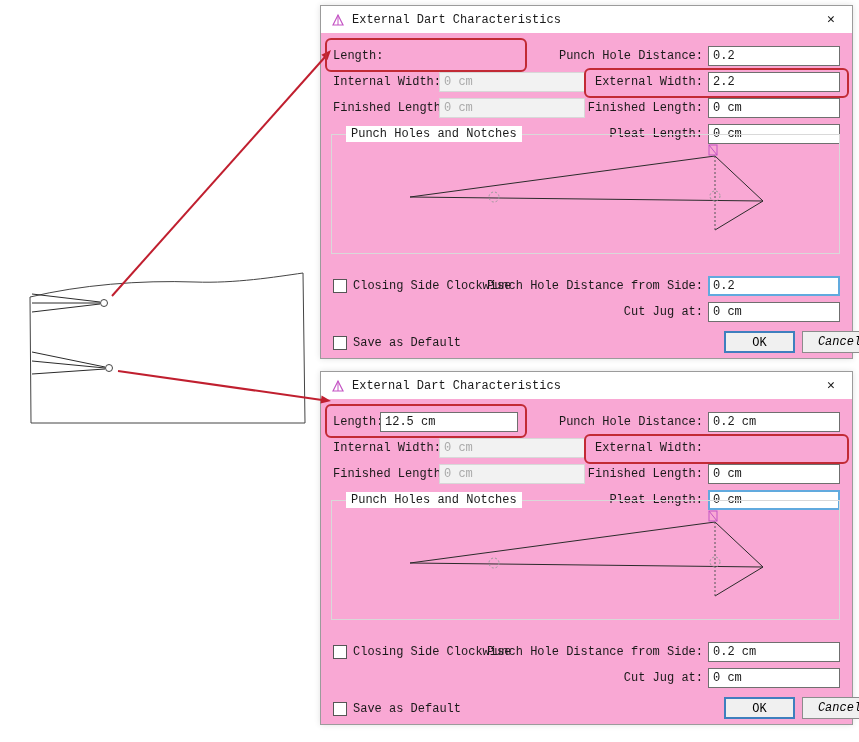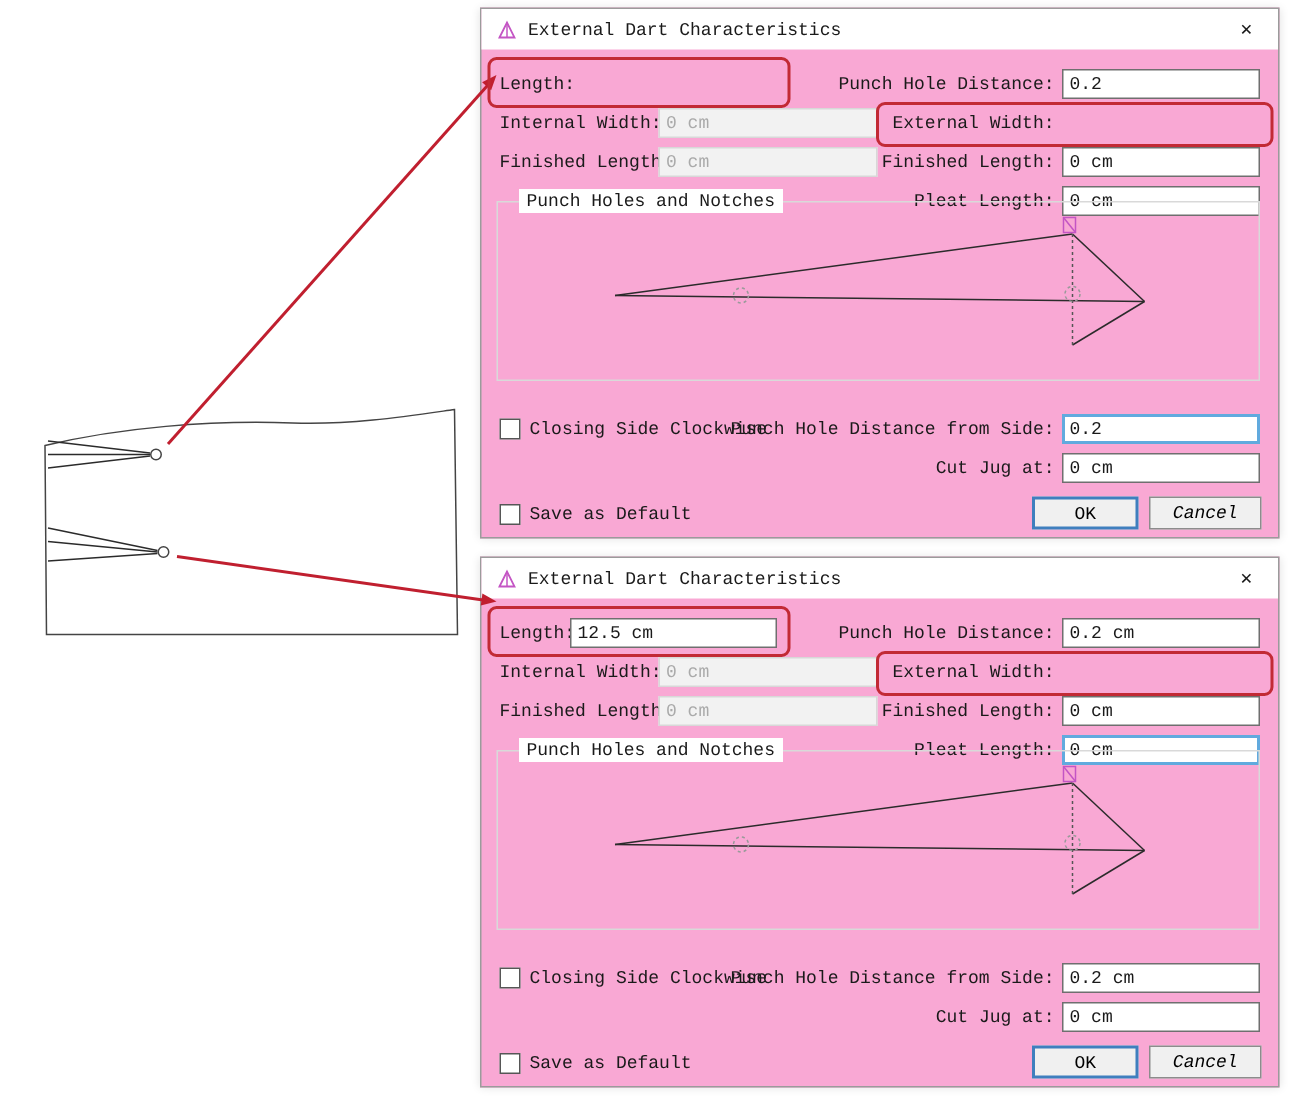--- a/index.html
+++ b/index.html
@@ -20,21 +20,21 @@
   .rlbl{left:150px;width:232px;text-align:right;}
   .inp{position:absolute;height:20px;box-sizing:border-box;border:1px solid #6f6f6f;background:#fff;
        font-family:"Liberation Mono","DejaVu Sans Mono",monospace;font-size:12px;padding:0 4px;color:#1a1a1a;}
   .inp.dis{background:#f2f2f2;color:#aaaaaa;border-color:#d8d8d8;}
   .inp.foc{border:2px solid #61aade;padding:0 3px;}
   .grp{position:absolute;left:10px;top:128px;width:507px;height:118px;border:1px solid #d9d9d9;}
   .grp-label{position:absolute;top:-9px;left:14px;background:#fff;padding:0 5px;line-height:16px;white-space:nowrap;}
   .cbrow{position:absolute;display:flex;align-items:center;height:18px;}
   .cbbox{width:12px;height:12px;border:1px solid #565656;background:#fff;margin-right:6px;flex:0 0 auto;}
   .btn{position:absolute;top:325px;height:22px;box-sizing:border-box;background:#f0f0f0;border:1px solid #8c8c8c;
-       font-family:"Liberation Mono","DejaVu Sans Mono",monospace;font-size:12px;text-align:center;line-height:18px;}
+       font-family:"Liberation Mono","DejaVu Sans Mono",monospace;font-size:12px;text-align:center;line-height:18px;margin-left:36px;}
   .btn.ok{left:367px;width:71px;border:2px solid #3f7fbe;}
   .btn.cancel{left:445px;width:75px;font-style:italic;}
 
   
   .dl{stroke:#2b2b2b;stroke-width:1;fill:none;}
   .dot{stroke:#555;stroke-dasharray:2,2;}
   .ph{fill:none;stroke:#9a9a9a;stroke-width:1;stroke-dasharray:2,2;}
   .mk{stroke:#c455c4;stroke-width:1;fill:none;}
 
   
@@ -89,20 +89,21 @@
       <span class="close-btn">✕</span>
     </div>
 
     <span class="lbl" style="left:12px;top:40px;">Length:</span>
     <span class="lbl rlbl" style="top:40px;">Punch Hole Distance:</span>
     <input class="inp" style="left: 387px; top: 40px; width: 132px;" value="0.2">
 
     <span class="lbl" style="left:12px;top:66px;">Internal Width:</span>
     <input class="inp dis" style="left: 118px; top: 66px; width: 146px;" disabled="" value="0 cm">
     <span class="lbl rlbl" style="top:66px;">External Width:</span>
+    <input class="inp" style="left: 387px; top: 66px; width: 132px;" value="2.2">
 
     <span class="lbl" style="left:12px;top:92px;">Finished Length:</span>
     <input class="inp dis" style="left: 118px; top: 92px; width: 146px;" disabled="" value="0 cm">
     <span class="lbl rlbl" style="top:92px;">Finished Length:</span>
     <input class="inp" style="left: 387px; top: 92px; width: 132px;" value="0 cm">
 
     <span class="lbl rlbl" style="top:118px;">Pleat Length:</span>
     <input class="inp" style="left: 387px; top: 118px; width: 132px;" value="0 cm">
 
     <div class="grp">

